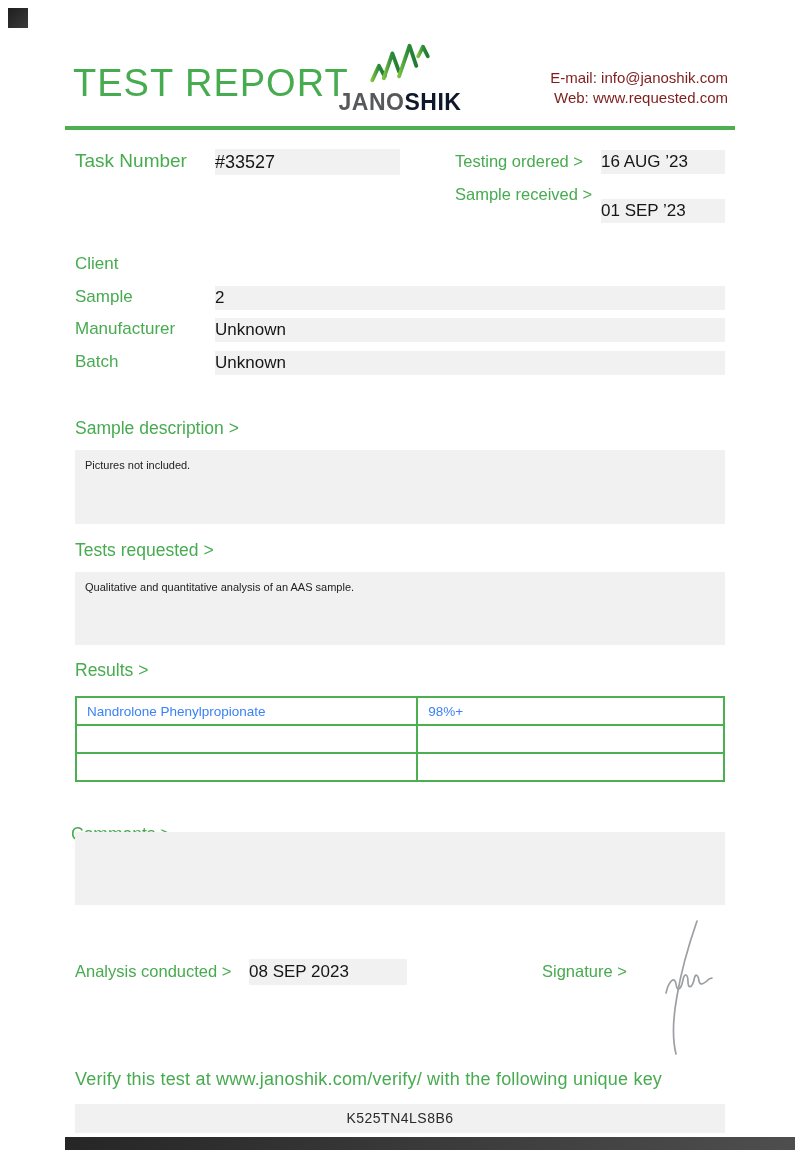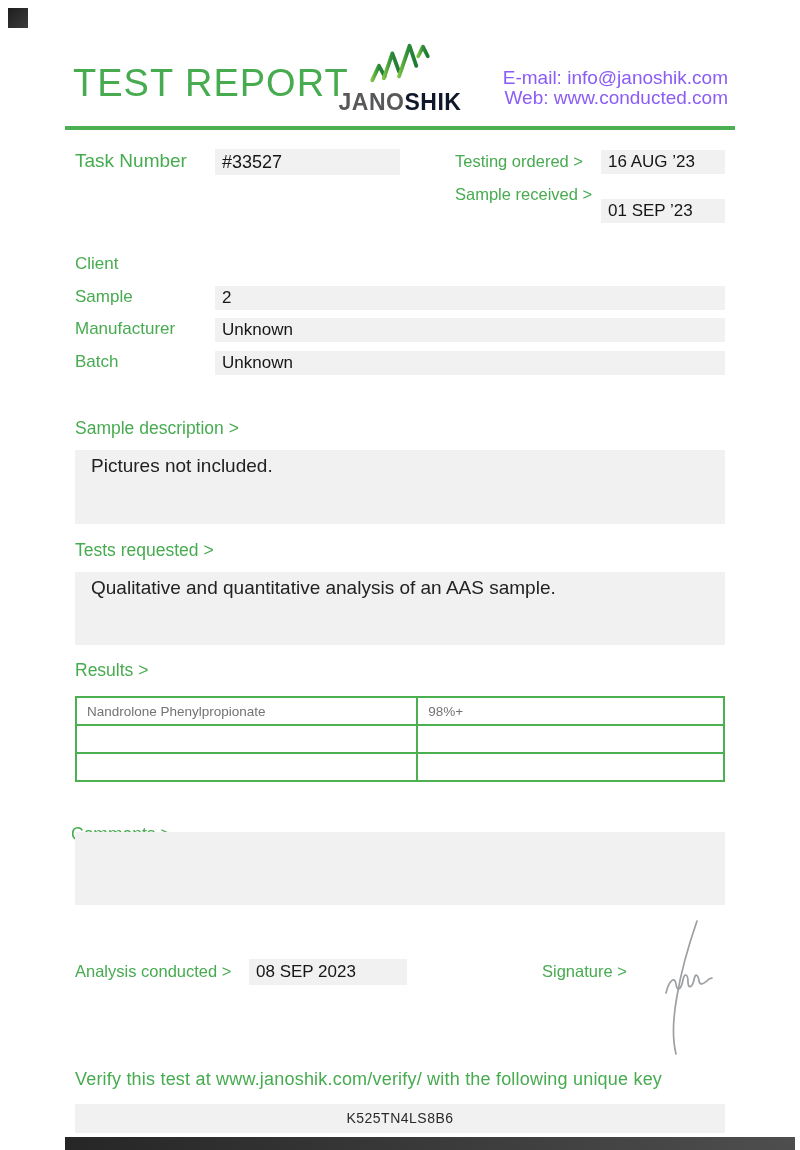--- a/index.html
+++ b/index.html
@@ -12,36 +12,36 @@
                  background:linear-gradient(135deg,#1e1e1e,#3c3c3c);}
   .bottom-bar{left:65px;top:1137px;width:730px;height:13px;
               background:linear-gradient(90deg,#262626,#4e4e4e);}
 
   
   .report-title{left:73px;top:62px;font-size:38px;letter-spacing:1px;color:#47ab50;font-weight:400;}
   .logo{left:338px;top:40px;width:124px;display:flex;flex-direction:column;align-items:center;}
   .logo-text{font-size:23px;font-weight:bold;letter-spacing:.5px;margin-top:1px;}
   .logo-jano{color:#57585a;}
   .logo-shik{color:#0f172a;}
-  .contact{top:68px;right:72px;text-align:right;font-size:19px;line-height:20px;color:#8b5cf6;}
+  .contact{top:68px;right:72px;text-align:right;font-size:15px;line-height:20px;color:#7f1d1d;}
   .rule{left:65px;top:126px;width:670px;height:3.5px;background:#4caf50;}
 
   
   .green-label{color:#47ab50;}
   .lbl-19{font-size:19px;}
   .lbl-17{font-size:17px;}
   .val-box{background:#f1f1f2;color:#161616;font-size:17px;line-height:24px;
-           padding-left:7px;box-sizing:border-box;white-space:nowrap;overflow:hidden;}
+           box-sizing:border-box;white-space:nowrap;overflow:hidden;}
   .sec-heading{font-size:17.5px;color:#47ab50;}
-  .sec-box{background:#f1f1f2;box-sizing:border-box;font-size:19px;color:#222;
-           padding:7px 16px;line-height:17px;}
+  .sec-box{background:#f1f1f2;box-sizing:border-box;font-size:11px;color:#222;
+           padding:7px 10px;line-height:17px;}
 
   
   .results-table{left:75px;top:696px;width:650px;border-collapse:collapse;table-layout:fixed;}
-  .results-table td{border:2px solid #4caf50;height:26px;font-size:13.5px;color:#737373;
+  .results-table td{border:2px solid #4caf50;height:26px;font-size:13.5px;color:#3b82f6;
                     padding:0 0 0 10px;white-space:nowrap;overflow:hidden;}
   .col-substance{width:50.8%;}
 
   
   .verify-line{left:75px;top:1069px;width:650px;text-align:left;font-size:18px;
                letter-spacing:.2px;color:#47ab50;white-space:nowrap;}
   .key-bar{left:75px;top:1104px;width:650px;height:29px;background:#f1f1f2;
            text-align:center;line-height:29px;font-size:14px;color:#2a2a2a;letter-spacing:.5px;}
 </style>
 </head>
@@ -70,21 +70,21 @@
           <path d="M56,44 L56,12"></path>
           <path d="M51,17 L56,7 L61,17"></path>
         </g>
       </svg>
     </span>
     <div class="logo-text"><span class="logo-jano">JANO</span><span class="logo-shik">SHIK</span></div>
   </div>
 
   <div class="abs contact">
     <div><span>E-mail: </span><span>info@janoshik.com</span></div>
-    <div><span>Web: </span><span>www.conducted.com</span></div>
+    <div><span>Web: </span><span>www.requested.com</span></div>
   </div>
 
   <div class="abs rule"></div>
 
   <div class="abs green-label lbl-19" style="left:75px;top:150px;">Task Number</div>
   <div class="abs val-box" style="left:215px;top:149px;width:185px;height:26px;line-height:26px;font-size:18px;">#33527</div>
 
   <div class="abs green-label" style="left:455px;top:152px;font-size:16.5px;">Testing ordered &gt;</div>
   <div class="abs val-box" style="left:601px;top:150px;width:124px;height:24px;">16 AUG ’23</div>
 

